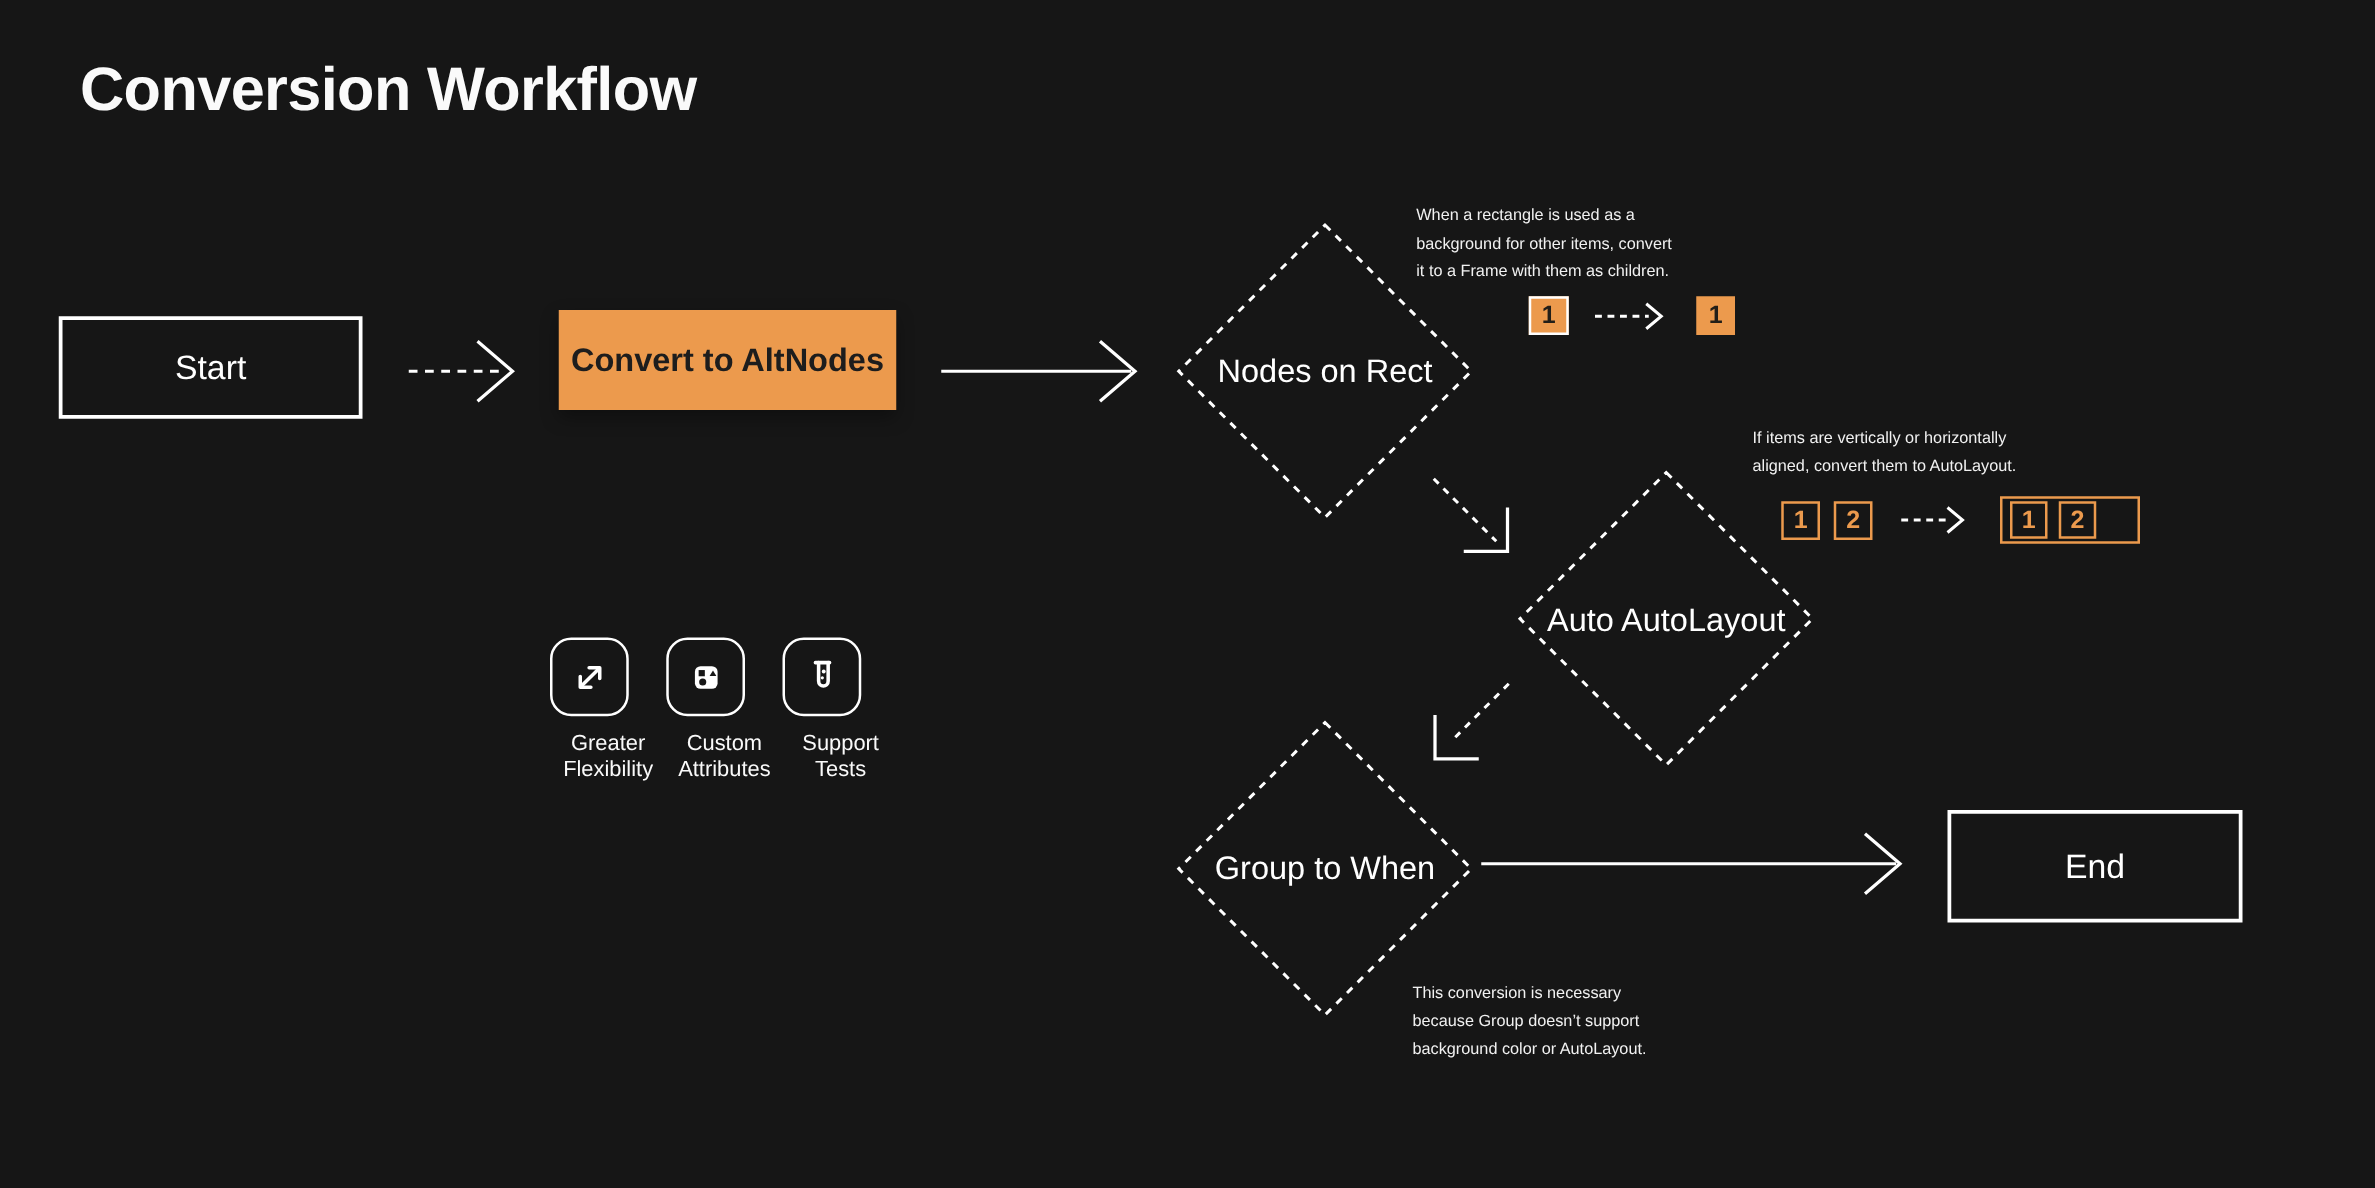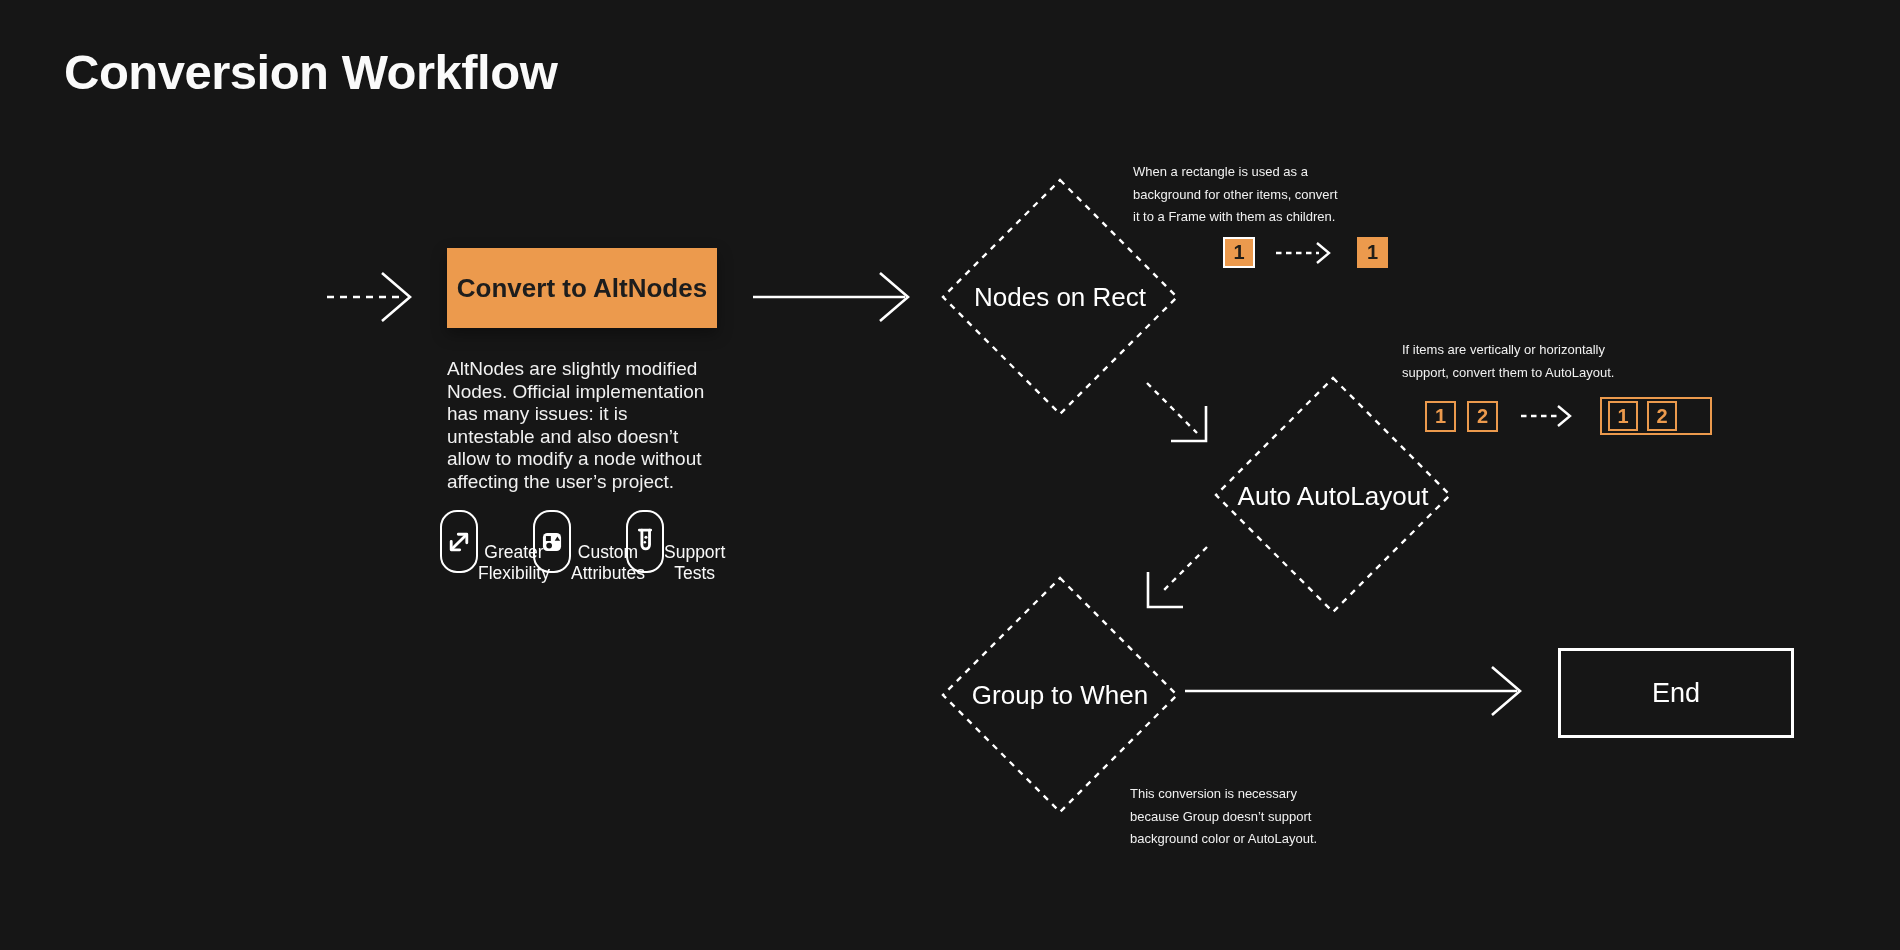--- a/index.html
+++ b/index.html
@@ -25,21 +25,21 @@
     font-size:26px;font-weight:700;box-shadow:0 6px 14px rgba(0,0,0,.35);
   }
   .note{
     position:absolute;left:447px;top:358px;font-size:19px;line-height:22.5px;color:#F1F1F1;
   }
   .annotation{position:absolute;font-size:13px;line-height:22.5px;color:#F1F1F1;}
   .annotation.a1{left:1133px;top:161px;}
   .annotation.a2{left:1402px;top:339px;}
   .annotation.a3{left:1130px;top:771px;margin-top:12px;}
   .features{position:absolute;left:440px;top:510px;display:flex;}
-  .feature{width:93px;display:flex;flex-direction:row;align-items:flex-end;}
+  .feature{width:93px;display:flex;flex-direction:column;align-items:flex-start;}
   .feature-icon{
     width:63px;height:63px;box-sizing:border-box;border:2.6px solid #fff;border-radius:17px;
     display:flex;align-items:center;justify-content:center;margin-bottom:11px;
   }
   .feature-label{font-size:17.5px;line-height:21px;text-align:center;color:#FAFAFA;}
   .diamond-label{
     position:absolute;transform:translate(-50%,-50%);font-size:26px;color:#fff;white-space:nowrap;
   }
   .mini-flow{position:absolute;display:flex;align-items:center;}
   .mf1{left:1223px;top:237px;gap:20px;}
@@ -83,33 +83,28 @@
 
     <path d="M1207,547 L1161,593" stroke-dasharray="5.5 5.5"></path>
     <polyline points="1148,572 1148,607 1183,607" stroke-width="2.6"></polyline>
 
     <polygon points="1060,578 1177,695 1060,812 943,695" stroke-dasharray="6 6"></polygon>
 
     <path d="M1185,691 L1517,691"></path>
     <path d="M1492,667 L1520,691 L1492,715" stroke-width="2.6"></path>
   </svg>
 
+  <div class="term-box start-box">
+    <span>Start</span>
+  </div>
 
   <div class="process-box">
     <span>Convert to AltNodes</span>
   </div>
 
-  <div class="note">
-    <div>AltNodes are slightly modified</div>
-    <div>Nodes. Official implementation</div>
-    <div>has many issues: it is</div>
-    <div>untestable and also doesn’t</div>
-    <div>allow to modify a node without</div>
-    <div>affecting the user’s project.</div>
-  </div>
 
   <div class="features">
     <div class="feature">
       <div class="feature-icon">
         <svg width="34" height="34" viewBox="0 0 24 24" fill="none" stroke="#fff" stroke-width="2" stroke-linecap="round" stroke-linejoin="round">
           <line x1="7" y1="17" x2="17" y2="7"></line>
           <polyline points="11.5,6.5 17.5,6.5 17.5,12.5"></polyline>
           <polyline points="6.5,11.5 6.5,17.5 12.5,17.5"></polyline>
         </svg>
       </div>
@@ -153,21 +148,21 @@
     <div class="sq sq-fill-bordered">1</div>
     <svg class="mini-arrow" width="62" height="26" viewBox="0 0 62 26" fill="none" stroke="#fff" stroke-width="2.4">
       <path d="M1,13 L44,13" stroke-dasharray="5.5 4.5"></path>
       <path d="M42,3 L54,13 L42,23"></path>
     </svg>
     <div class="sq sq-fill">1</div>
   </div>
 
   <div class="annotation a2">
     <div>If items are vertically or horizontally</div>
-    <div>support, convert them to AutoLayout.</div>
+    <div>aligned, convert them to AutoLayout.</div>
   </div>
 
   <div class="mini-flow mf2">
     <div class="pair">
       <div class="sq sq-outline">1</div>
       <div class="sq sq-outline">2</div>
     </div>
     <svg class="mini-arrow" width="58" height="26" viewBox="0 0 58 26" fill="none" stroke="#fff" stroke-width="2.4">
       <path d="M1,13 L40,13" stroke-dasharray="5.5 4.5"></path>
       <path d="M38,3 L50,13 L38,23"></path>

